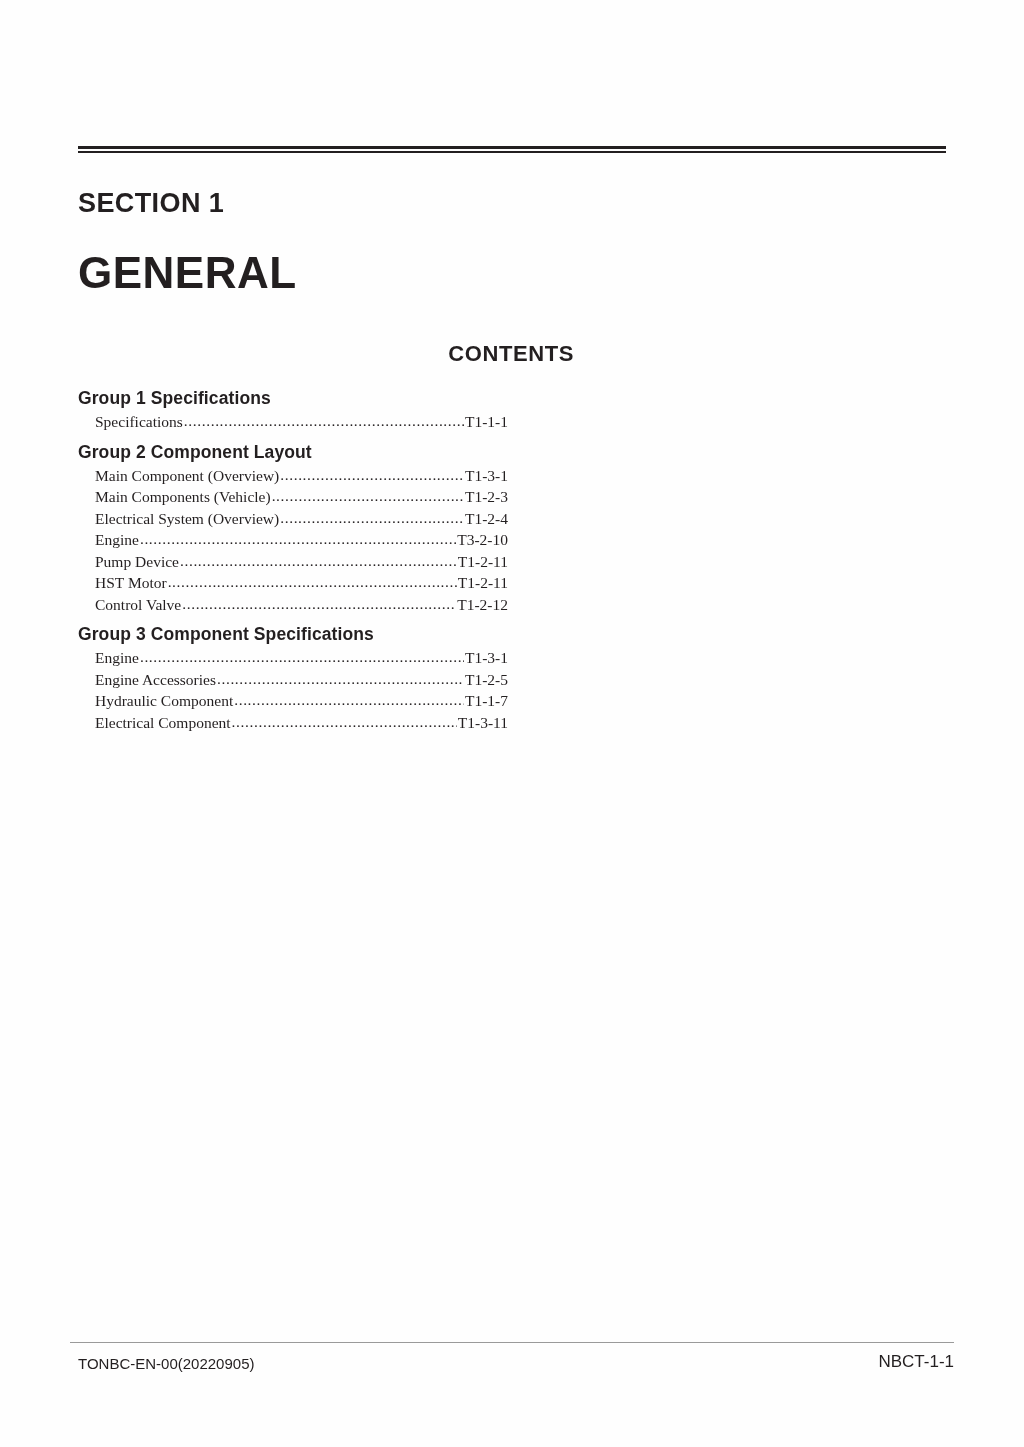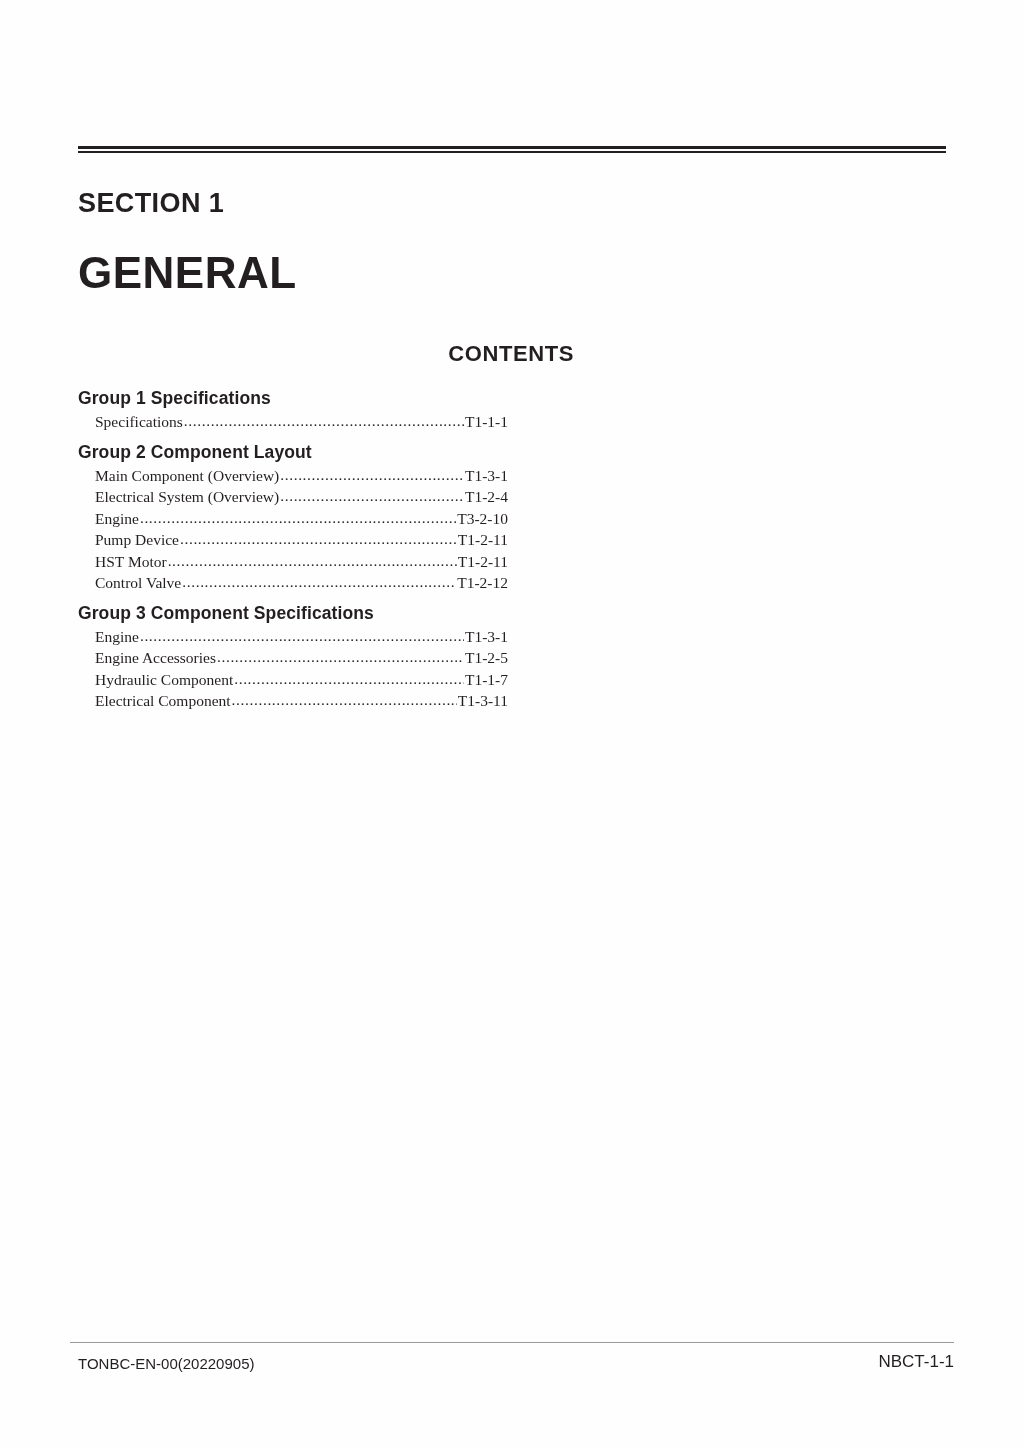--- a/index.html
+++ b/index.html
@@ -162,20 +162,25 @@
       <span class="pageno">T1-1-1</span>
     </div>
 
     <div class="group-title">Group 2 Component Layout</div>
     <div class="entry">
       <span class="label">Main Component (Overview)</span>
       <span class="dots"></span>
       <span class="pageno">T1-3-1</span>
     </div>
     <div class="entry">
+      <span class="label">Main Components (Vehicle)</span>
+      <span class="dots"></span>
+      <span class="pageno">T1-2-3</span>
+    </div>
+    <div class="entry">
       <span class="label">Electrical System (Overview)</span>
       <span class="dots"></span>
       <span class="pageno">T1-2-4</span>
     </div>
     <div class="entry">
       <span class="label">Engine</span>
       <span class="dots"></span>
       <span class="pageno">T3-2-10</span>
     </div>
     <div class="entry">

